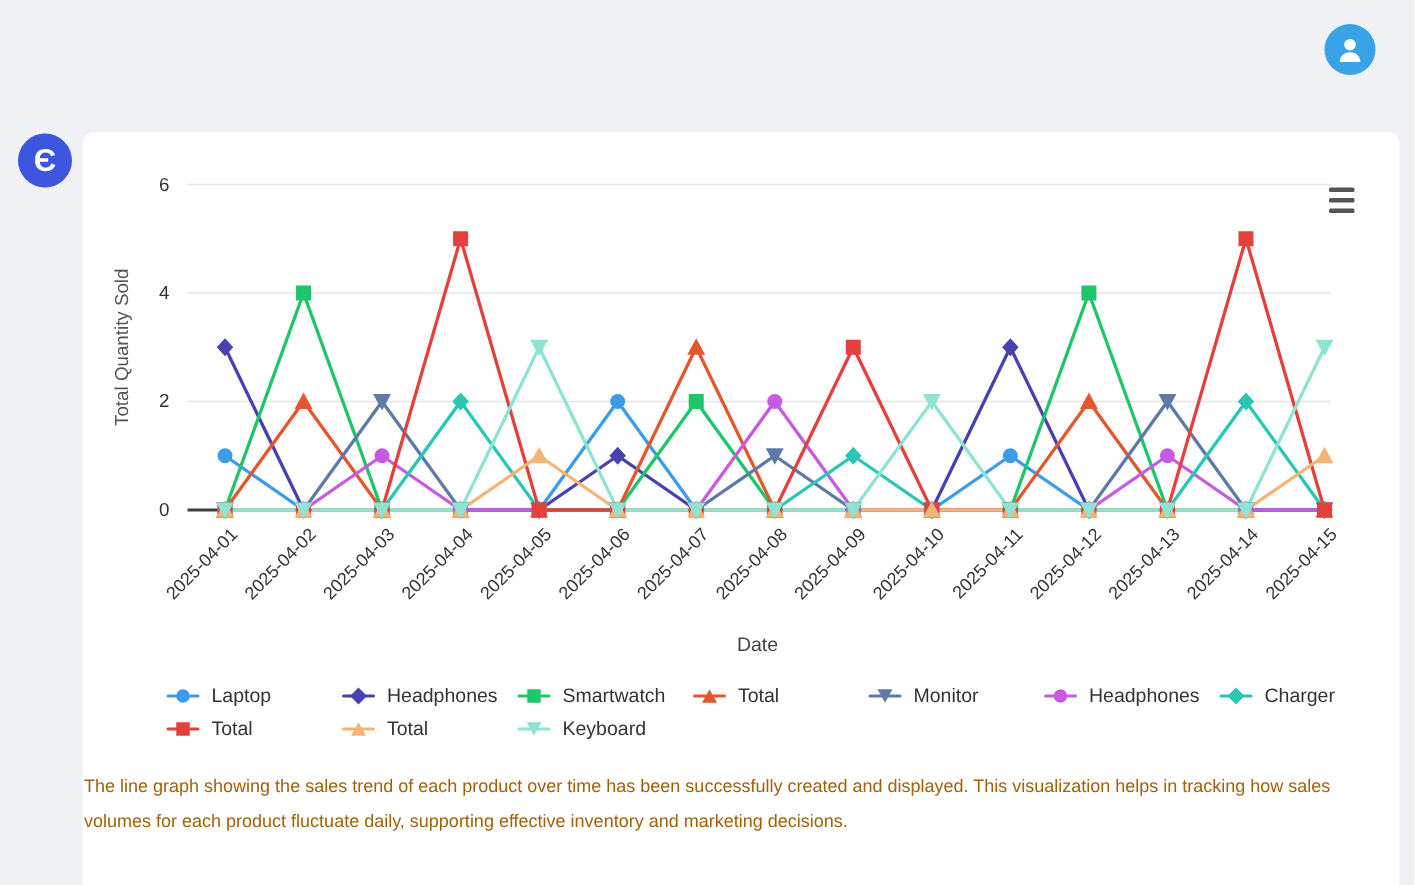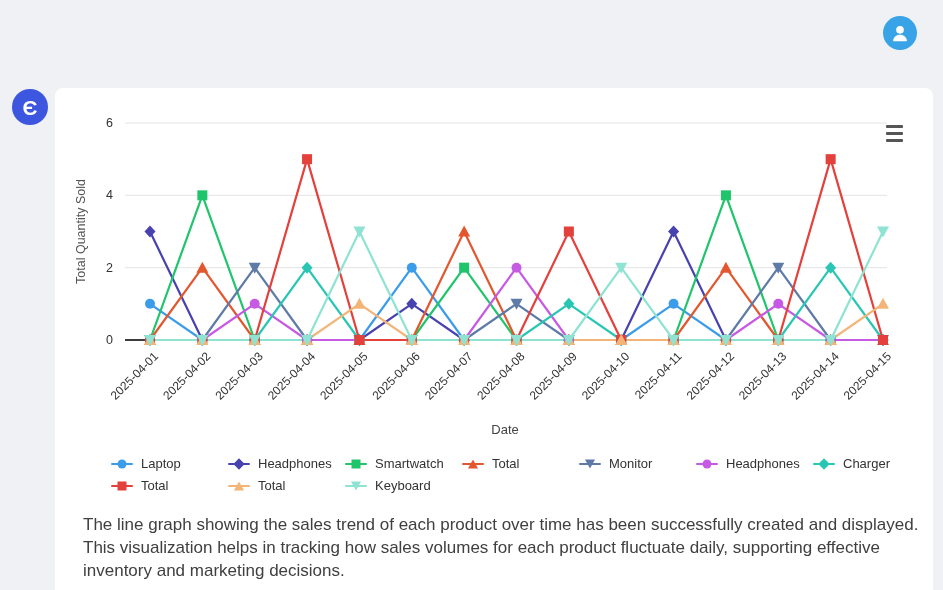--- a/index.html
+++ b/index.html
@@ -47,22 +47,22 @@
   .lg-marker{position:relative;width:22px;height:12px;flex:0 0 22px;}
   .lg-marker .lg-line{position:absolute;left:0;right:0;top:5px;height:2px;border-radius:1px;}
   .lg-marker .lg-shape{position:absolute;left:50%;top:50%;transform:translate(-50%,-50%);}
   .shape-circle{width:9px;height:9px;border-radius:50%;}
   .shape-square{width:9px;height:9px;}
   .shape-diamond{width:8px;height:8px;transform:translate(-50%,-50%) rotate(45deg) !important;}
   .shape-triangle-up{width:0;height:0;border-left:5px solid transparent;border-right:5px solid transparent;border-bottom:9px solid;background:transparent !important;}
   .shape-triangle-down{width:0;height:0;border-left:5px solid transparent;border-right:5px solid transparent;border-top:9px solid;background:transparent !important;}
   
   .answer-text{
-    position:absolute;top:425px;left:28px;width:848px;
-    font-size:17px;line-height:23px;color:#404040;
+    position:absolute;top:425px;left:1px;width:848px;
+    font-size:12px;line-height:23px;color:#a16207;
   }
 </style>
 </head>
 <body>
 
 <div class="chat-row">
   <div class="user-avatar">
     <svg width="22" height="22" viewBox="0 0 24 24">
       <circle cx="12" cy="8.5" r="4.2" fill="#ffffff"></circle>
       <path d="M4.5 21c0-4.2 3.4-7 7.5-7s7.5 2.8 7.5 7z" fill="#ffffff"></path>

